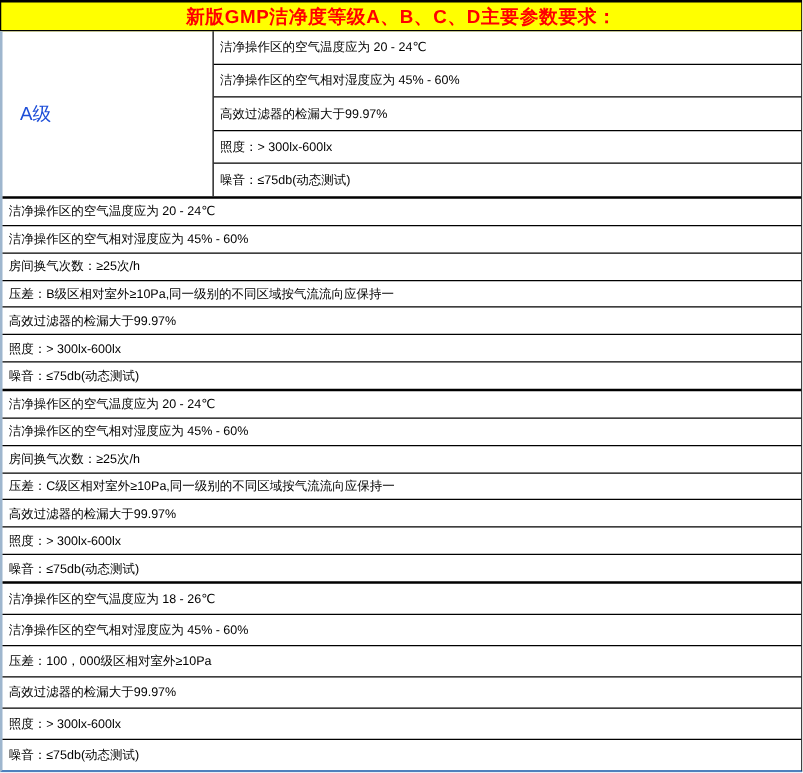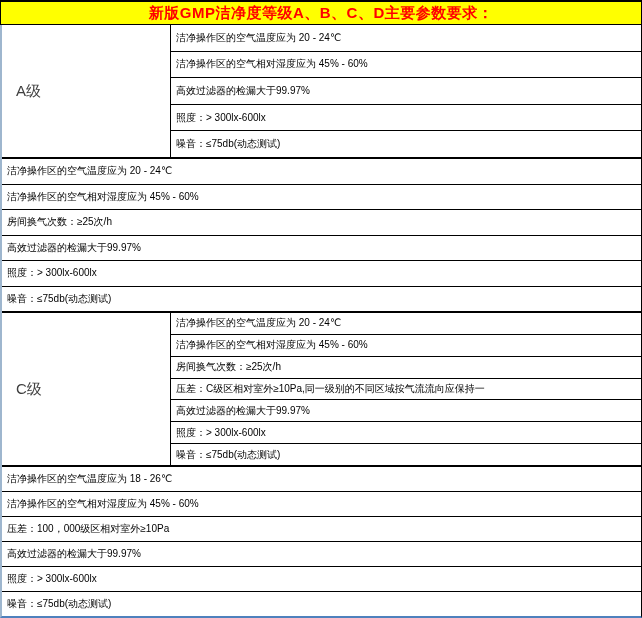--- a/index.html
+++ b/index.html
@@ -46,21 +46,21 @@
   .sec-c { height:154px; }
   .sec-d { height:151px; }
 
   .grade-col {
     width:169px;
     border-right:1px solid #000000;
     display:flex;
     align-items:center;
     padding-left:14px;
     font-size:15px;
-    color:#404040;
+    color:#1d4ed8;
   }
 
   .rows-col {
     flex:1;
     display:flex;
     flex-direction:column;
     min-width:0;
   }
 
   .row {
@@ -97,30 +97,28 @@
         <div class="row">照度：&gt; 300lx-600lx</div>
         <div class="row">噪音：≤75db(动态测试)</div>
       </div>
     </div>
 
     <div class="section sec-b">
       <div class="rows-col">
         <div class="row">洁净操作区的空气温度应为 20 - 24℃</div>
         <div class="row">洁净操作区的空气相对湿度应为 45% - 60%</div>
         <div class="row">房间换气次数：≥25次/h</div>
+        <div class="row">压差：B级区相对室外≥10Pa,同一级别的不同区域按气流流向应保持一</div>
         <div class="row">高效过滤器的检漏大于99.97%</div>
         <div class="row">照度：&gt; 300lx-600lx</div>
         <div class="row">噪音：≤75db(动态测试)</div>
       </div>
     </div>
 
     <div class="section sec-c">
-      <div class="grade-col">
-        <span>C级</span>
-      </div>
       <div class="rows-col">
         <div class="row">洁净操作区的空气温度应为 20 - 24℃</div>
         <div class="row">洁净操作区的空气相对湿度应为 45% - 60%</div>
         <div class="row">房间换气次数：≥25次/h</div>
         <div class="row">压差：C级区相对室外≥10Pa,同一级别的不同区域按气流流向应保持一</div>
         <div class="row">高效过滤器的检漏大于99.97%</div>
         <div class="row">照度：&gt; 300lx-600lx</div>
         <div class="row">噪音：≤75db(动态测试)</div>
       </div>
     </div>

